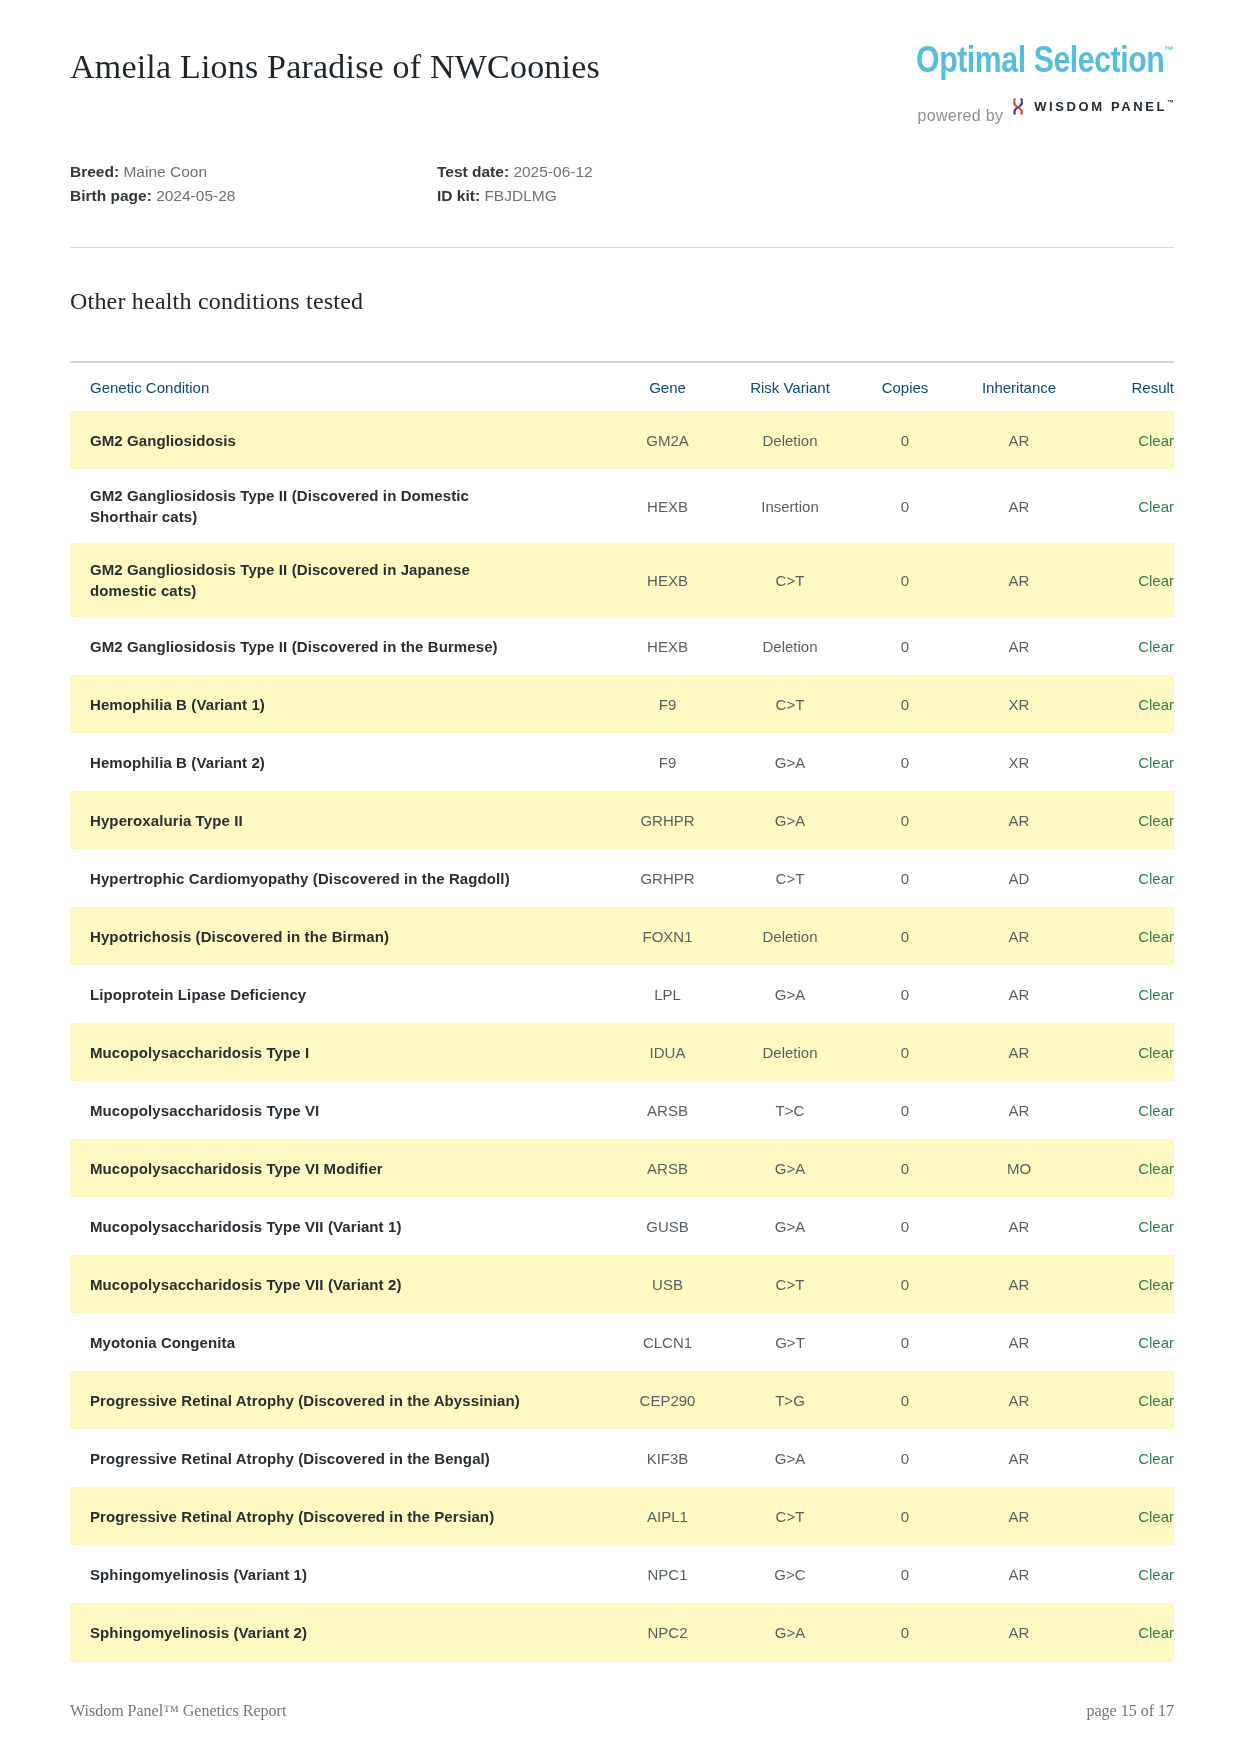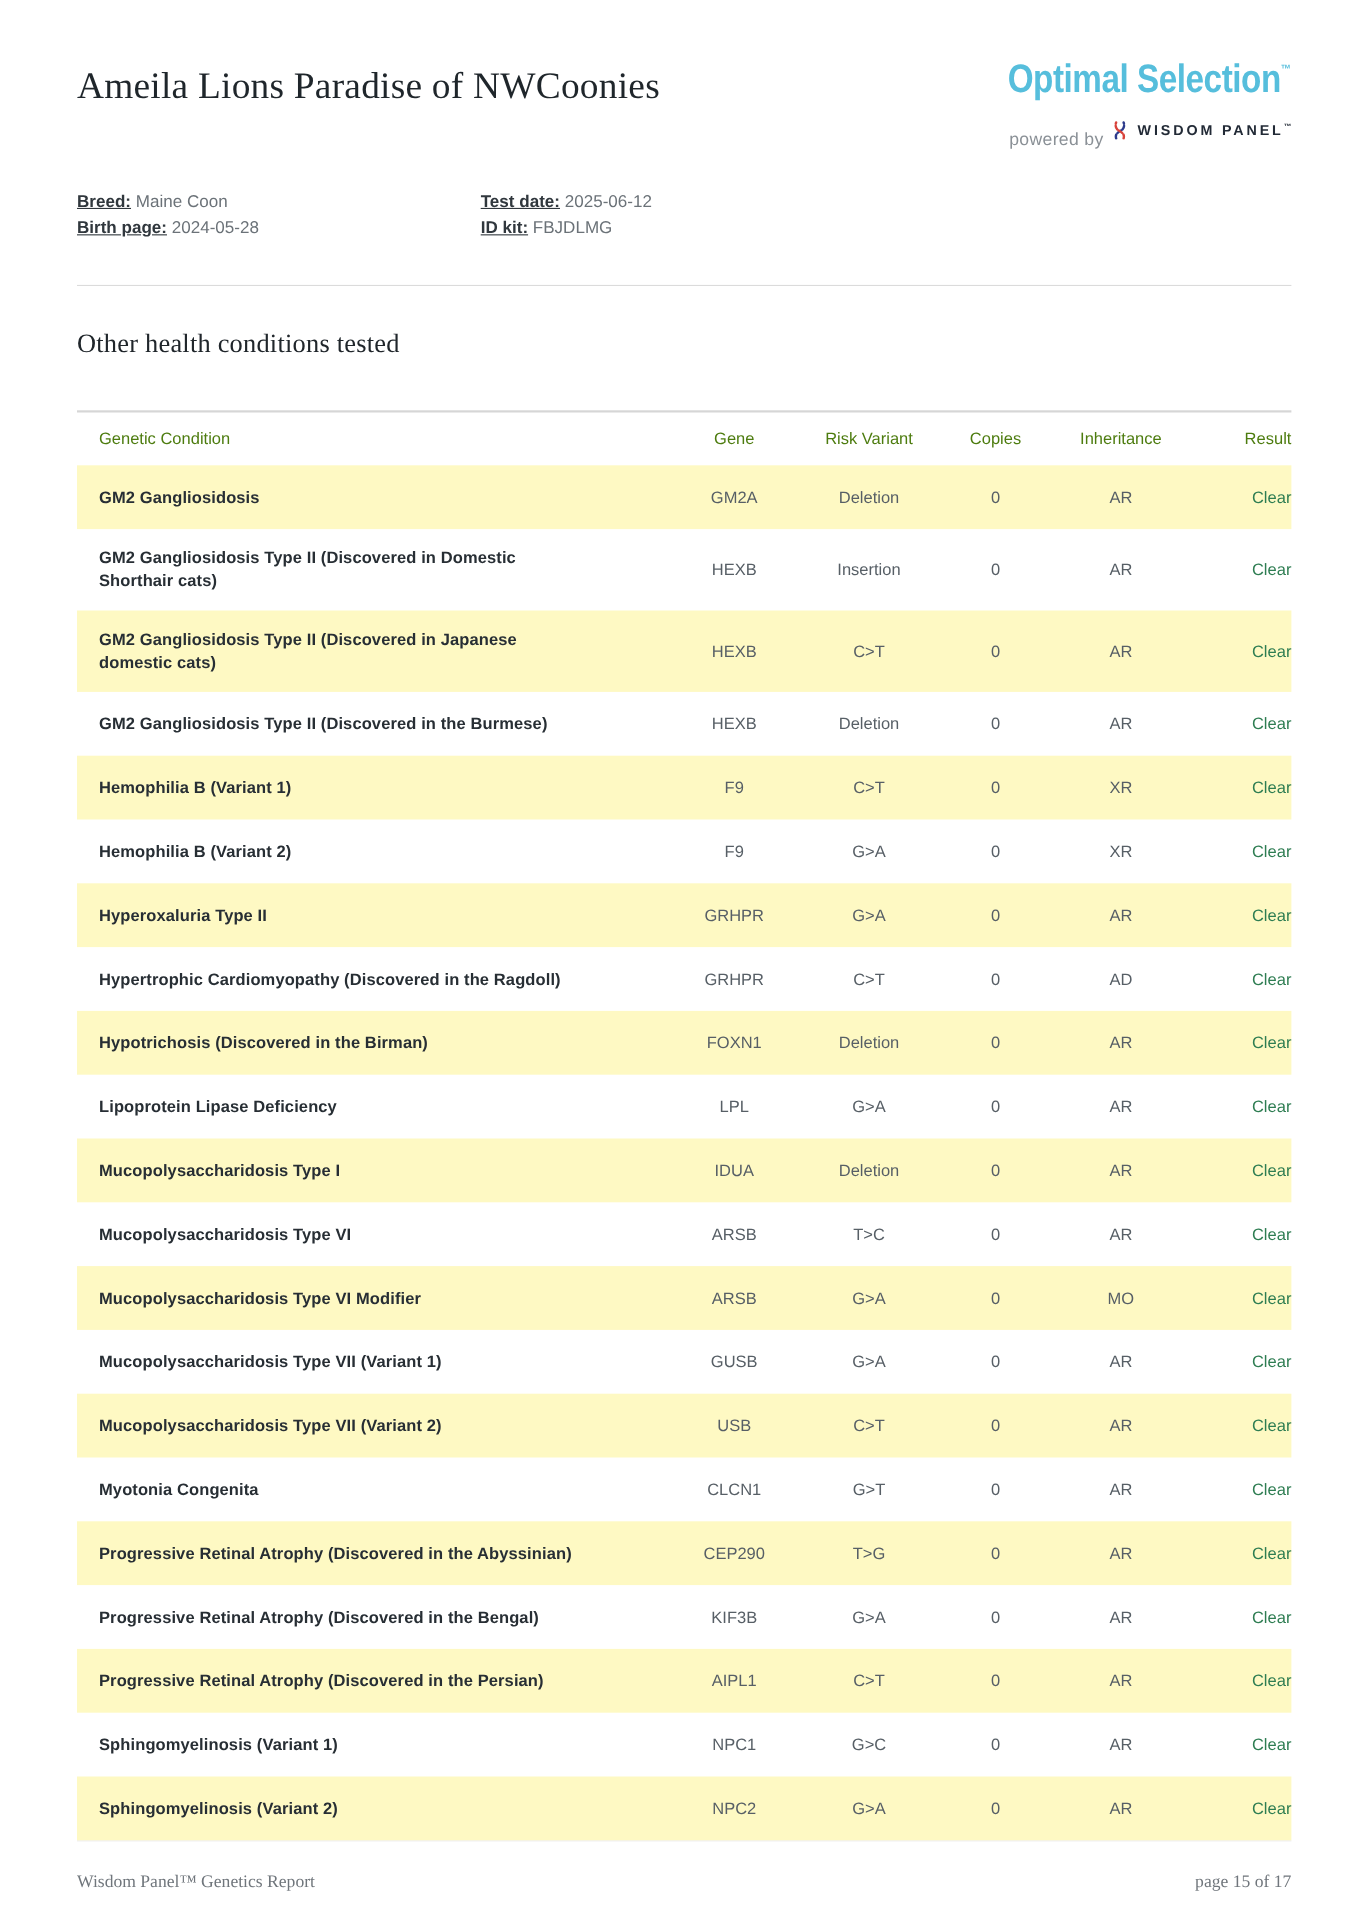--- a/index.html
+++ b/index.html
@@ -2,21 +2,21 @@
 <html><head>
 <meta charset="utf-8">
 <style>
   * { margin:0; padding:0; box-sizing:border-box; }
   html,body { background:#ffffff; }
   body {
     width:1242px; height:1756px; overflow:hidden; position:relative;
     font-family:"Liberation Sans", sans-serif;
     color:#262D33;
   }
-  .page { width:1104px; margin:0 70px 0 70px; padding-top:52px; }
+  .page { width:1104px; margin:0 70px 0 70px; padding-top:40px; }
 
   
   .top { display:flex; justify-content:space-between; align-items:flex-start; }
   .pet-title {
     font-family:"Liberation Serif", serif; font-weight:400;
     font-size:34px; letter-spacing:0.2px; color:#1F262B; padding-top:8px;
   }
   .brand { text-align:right; padding-top:2px; }
   .brand-logo {
     font-family:"Liberation Sans", sans-serif; font-weight:700;
@@ -33,33 +33,33 @@
   .wisdom { font-size:13px; font-weight:700; letter-spacing:2.6px; color:#222A36; white-space:nowrap; }
   .wisdom sup { font-size:7px; vertical-align:6px; letter-spacing:0; }
 
   
   .info-grid {
     margin-top:38px;
     display:grid; grid-template-columns:367px auto; grid-auto-rows:24px;
     font-size:15.5px;
   }
   .info-pair { white-space:nowrap; }
-  .info-label { font-weight:700; color:#30373D;text-decoration:underline; }
+  .info-label { font-weight:700; color:#30373D; }
   .info-value { color:#6B7278; }
 
   
   .divider { border:none; border-top:1px solid #DBDBDB; margin-top:36px; }
   .section-title {
     font-family:"Liberation Serif", serif; font-weight:400;
     font-size:24px; color:#20262B; margin-top:40px; letter-spacing:0.2px;
   }
 
   
   .health-table { margin-top:46px; border-top:2px solid #D6D6D6; border-bottom:1px solid #ECECEC; }
-  .thead { display:flex; align-items:center; height:48px; font-size:15px; color:#4d7c0f; }
+  .thead { display:flex; align-items:center; height:48px; font-size:15px; color:#0c4a6e; }
   .trow  { display:flex; align-items:center; min-height:58px; font-size:15px; }
   .trow.stripe { background:#fef9c3; }
   .cell { padding-top:16px; padding-bottom:16px; line-height:21px; }
   .thead .cell { padding-top:0; padding-bottom:0; }
   .col-condition { flex:1 1 auto; padding-left:20px; padding-right:70px; }
   .col-gene    { width:115px; text-align:center; flex:0 0 auto; }
   .col-risk    { width:130px; text-align:center; flex:0 0 auto; }
   .col-copies  { width:100px; text-align:center; flex:0 0 auto; }
   .col-inherit { width:128px; text-align:center; flex:0 0 auto; }
   .col-result  { width:91px;  text-align:right; flex:0 0 auto; }

